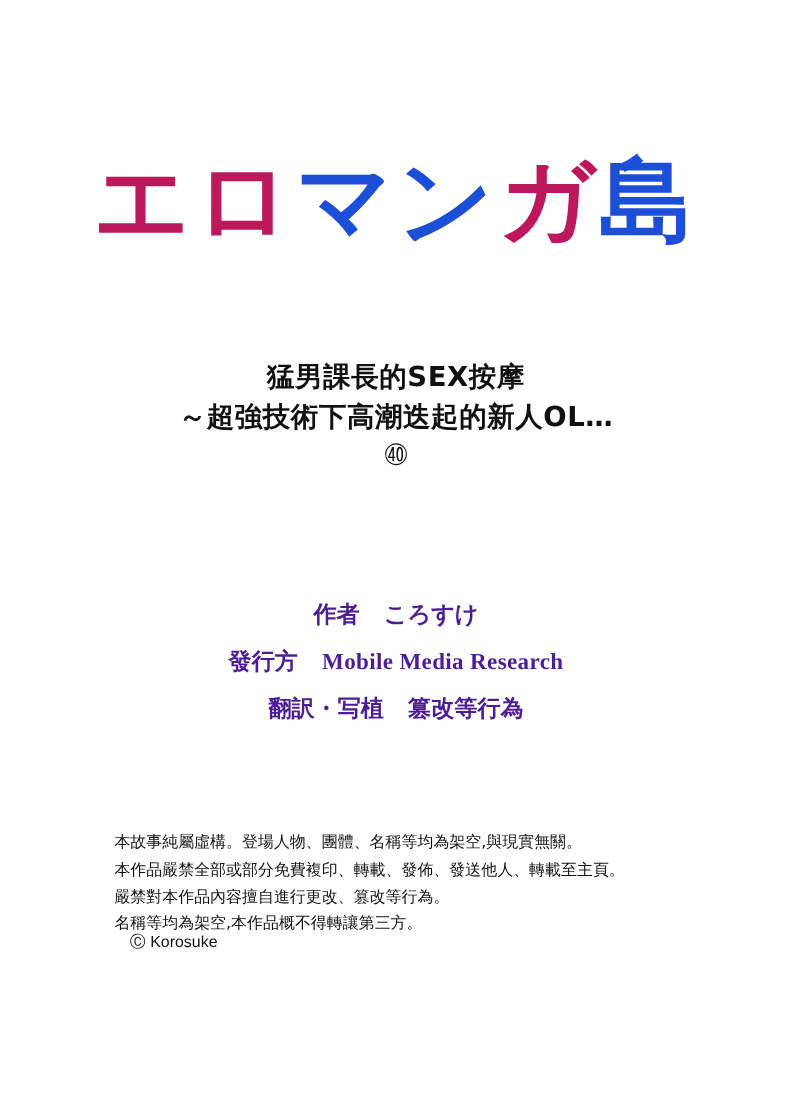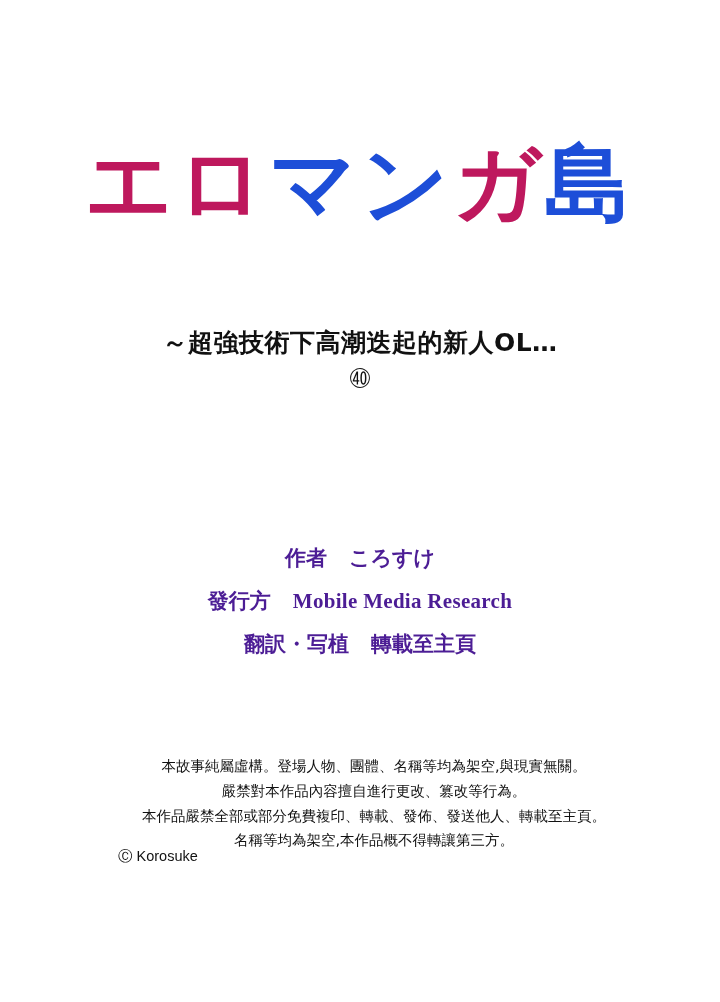--- a/index.html
+++ b/index.html
@@ -92,21 +92,21 @@
     font-family: Liberation Serif, serif;
     letter-spacing: 0.3px;
   }
 
   
   .legal {
     position: absolute;
     top: 756px;
     left: 104px;
     width: 540px;
-    text-align: center;
+    text-align: left;
   }
   .legal p {
     margin: 0 0 3px 0;
     font-family: "DejaVu Sans", sans-serif;
     font-size: 14.5px;
     line-height: 1.5;
     color: #111111;
   }
 
   .copyright {
@@ -121,38 +121,39 @@
 </head>
 <body>
 
 <div class="page">
 
   <div class="logo-block">
     <div class="logo-text"><span class="c-orange">エロ</span><span class="c-blue">マン</span><span class="c-orange">ガ</span><span class="c-blue">島</span></div>
   </div>
 
   <div class="title-block">
+    <div class="title-line">猛男課長的SEX按摩</div>
     <div class="title-line">～超強技術下高潮迭起的新人OL…</div>
     <div class="chapter-badge">㊵</div>
   </div>
 
   <div class="credits">
     <div class="credit-row author">
       <span class="label">作者</span><span class="value">ころすけ</span>
     </div>
     <div class="credit-row publisher">
       <span class="label">發行方</span><span class="value">Mobile Media Research</span>
     </div>
     <div class="credit-row translator">
-      <span class="label">翻訳・写植</span><span class="value">轉載至主頁</span>
+      <span class="label">翻訳・写植</span><span class="value">篡改等行為</span>
     </div>
   </div>
 
   <div class="legal">
     <p>本故事純屬虛構。登場人物、團體、名稱等均為架空,與現實無關。</p>
+    <p>本作品嚴禁全部或部分免費複印、轉載、發佈、發送他人、轉載至主頁。</p>
     <p>嚴禁對本作品內容擅自進行更改、篡改等行為。</p>
-    <p>本作品嚴禁全部或部分免費複印、轉載、發佈、發送他人、轉載至主頁。</p>
     <p>名稱等均為架空,本作品概不得轉讓第三方。</p>
   </div>
 
   <div class="copyright">Ⓒ Korosuke</div>
 
 </div>
 
 </body></html>

